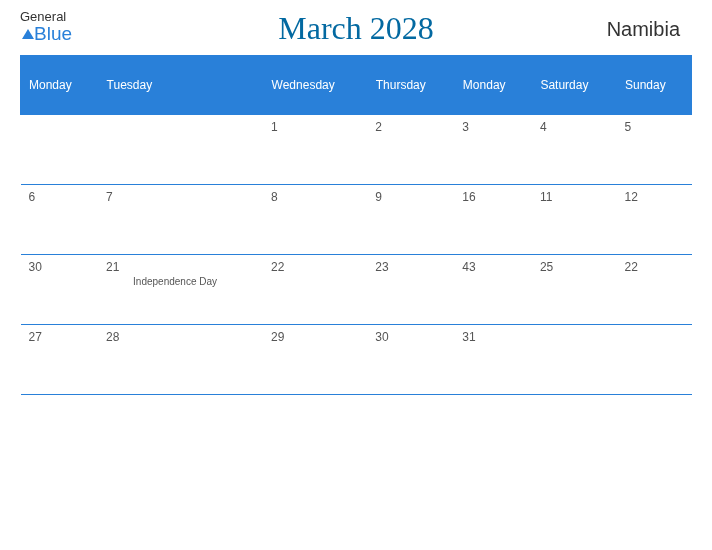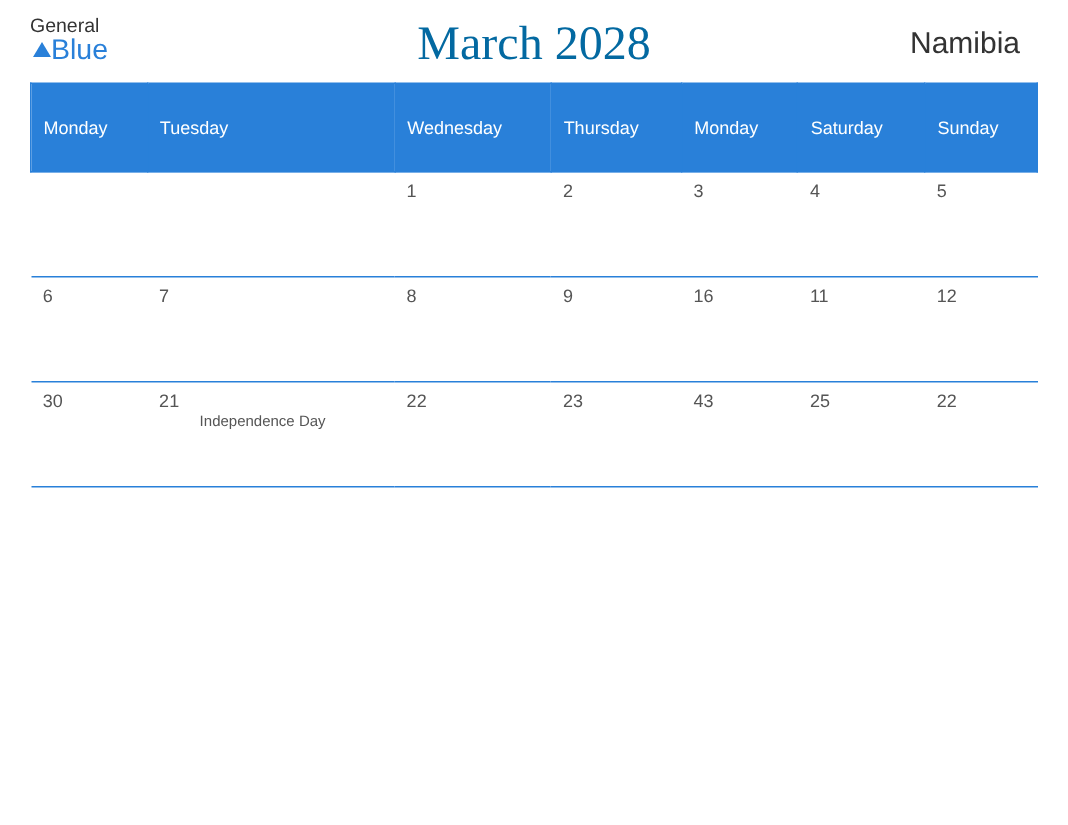--- a/index.html
+++ b/index.html
@@ -213,14 +213,33 @@
         <td>
           <span class="day-number">43</span>
         </td>
         <td>
           <span class="day-number">25</span>
         </td>
         <td>
           <span class="day-number">22</span>
         </td>
       </tr>
+      <tr>
+        <td>
+          <span class="day-number">27</span>
+        </td>
+        <td>
+          <span class="day-number">28</span>
+        </td>
+        <td>
+          <span class="day-number">29</span>
+        </td>
+        <td>
+          <span class="day-number">30</span>
+        </td>
+        <td>
+          <span class="day-number">31</span>
+        </td>
+        <td class="empty-cell"></td>
+        <td class="empty-cell"></td>
+      </tr>
     </tbody>
 </table>
 
 </body></html>

